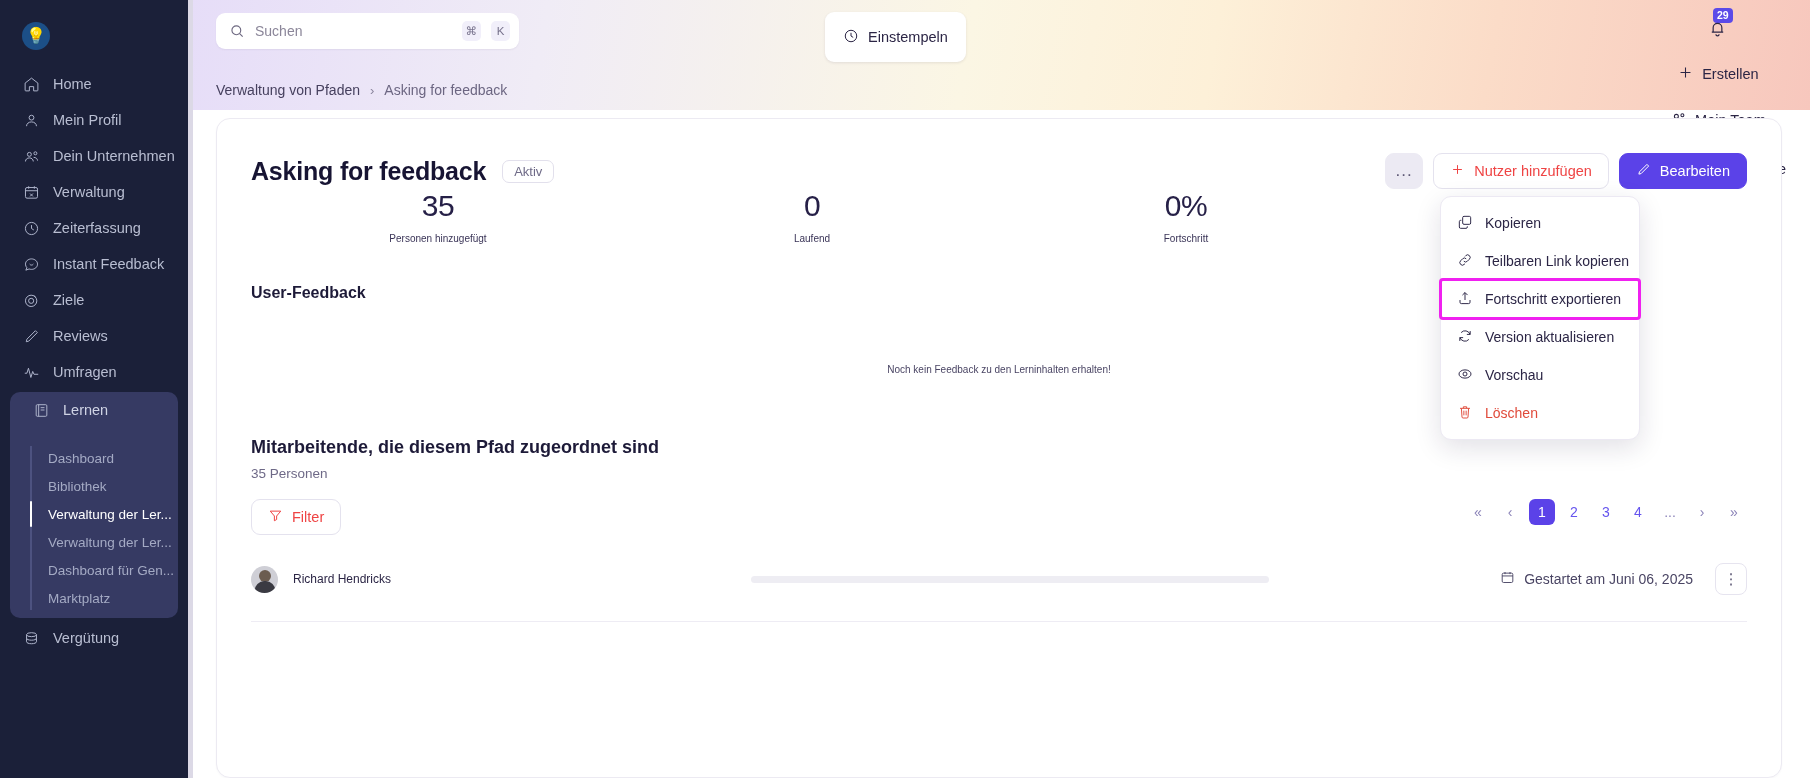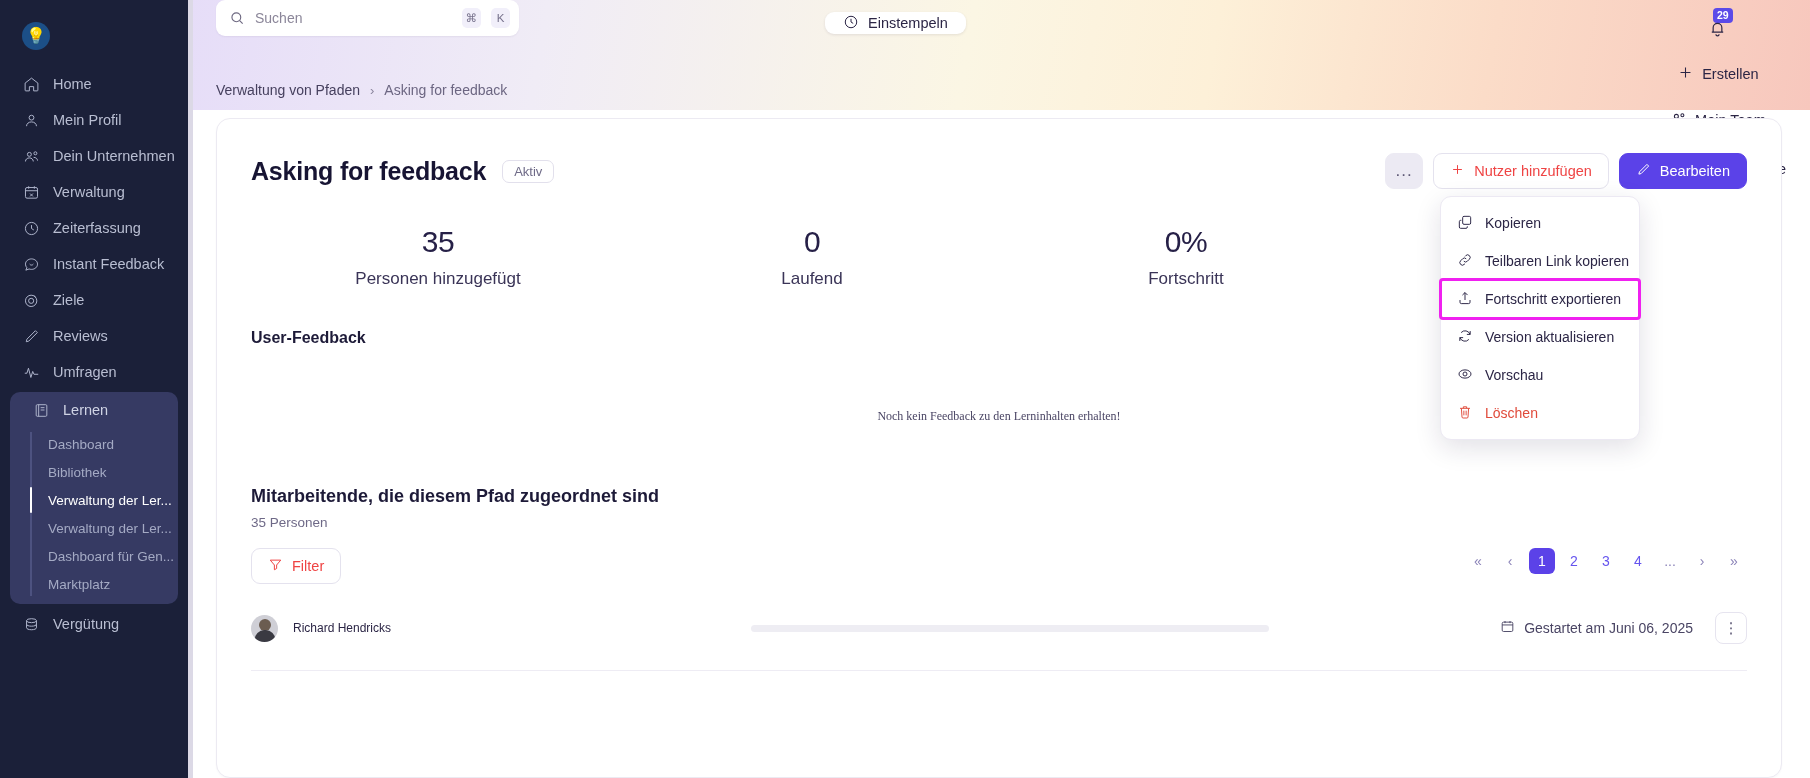--- a/index.html
+++ b/index.html
@@ -38,21 +38,21 @@
     display: flex; align-items: center; justify-content: center;
     color: #aeb4cb;
   }
   .nav-item svg { width: 17px; height: 17px; stroke: currentColor; fill: none; stroke-width: 1.4; }
 
   .nav-group {
     margin: 2px 10px; border-radius: 10px; background: #343croppedc; 
   }
   .nav-group.active { background: #363a63; padding-bottom: 6px; }
   .nav-group.active .nav-item { color: #cfd3e4; }
-  .subnav { position: relative; padding-left: 34px; margin-top: 2px; }
+  .subnav { position: relative; padding-left: 34px; margin-top: 16px; }
   .subnav::before {
     content: ""; position: absolute; left: 20px; top: 2px; bottom: 2px;
     width: 1.5px; background: #4d5280;
   }
   .sub-item {
     height: 28px; display: flex; align-items: center;
     color: #a4aac4; font-size: 13.5px; cursor: pointer;
     white-space: nowrap; position: relative; padding-left: 4px;
   }
   .sub-item.active { color: #ffffff; font-weight: 500; }
@@ -65,41 +65,41 @@
     background: #dcd9e6; cursor: col-resize; z-index: 40;
   }
 
   
   .main { flex: 1; height: 778px; position: relative; overflow: hidden; background: #fff; }
   .topbar {
     height: 110px; position: relative;
     background: linear-gradient(100deg,#e6ddf8 0%, #f0ecf6 22%, #fbf6e4 48%, #fdf0d8 63%, #fbdcc8 80%, #f7c7bd 100%);
     padding: 0 28px;
   }
-  .topbar-inner { display: flex; align-items: flex-start; padding-top: 0; }
+  .topbar-inner { display: flex; align-items: flex-start; padding-top: 13px; }
   .search-box {
     width: 303px; height: 36px; background: #fff; border-radius: 9px;
     display: flex; align-items: center; gap: 10px; padding: 0 9px 0 13px;
     box-shadow: 0 1px 2px rgba(30,20,60,.06);
   }
   .search-box .sicon { color: #6d6880; display: flex; }
   .search-box svg { width: 16px; height: 16px; stroke: currentColor; fill: none; stroke-width: 1.7; }
   .search-input {
     flex: 1; border: 0; outline: 0; font-size: 14px; color: #4b4660;
     font-family: "Liberation Sans", sans-serif; background: transparent;
   }
   .search-input::placeholder { color: #8b8699; }
   .kbd {
     min-width: 19px; height: 20px; border-radius: 5px; background: #f1effa;
     color: #77728c; font-size: 11.5px; display: flex; align-items: center;
     justify-content: center; padding: 0 4px;
   }
   .punch-btn {
     position: absolute; left: 637px; top: 12px;
-    height: 22px; background: #fff; border-radius: 9px;
+    height: 50px; background: #fff; border-radius: 9px;
     display: flex; align-items: center; gap: 9px; padding: 0 18px;
     font-size: 14.5px; color: #2b2545; cursor: pointer;
     box-shadow: 0 1px 3px rgba(30,20,60,.10);
   }
   .punch-btn svg { width: 16px; height: 16px; stroke: currentColor; fill: none; stroke-width: 1.5; }
 
   .top-right {
     position: absolute; right: 24px; top: 14px;
     display: flex; align-items: center; gap: 26px; flex-direction: column;
   }
@@ -151,30 +151,29 @@
     border: 1px solid #e4e2ee; background: #fff; color: #ef4444; white-space: nowrap;
   }
   .btn svg { width: 15px; height: 15px; stroke: currentColor; fill: none; stroke-width: 1.6; }
   .btn-ghost {
     width: 38px; justify-content: center; padding: 0;
     background: #eceaf3; border-color: #eceaf3; color: #5d5875; font-size: 17px;
     letter-spacing: 1px; line-height: 12px;
   }
   .btn-primary { background: #5b42e8; border-color: #5b42e8; color: #fff; }
 
-  .stats { display: flex; margin-top: 36px; }
+  .stats { display: flex; }
   .stat { flex: 1; text-align: center; }
   .stat-value { font-size: 30px; font-weight: 400; color: #262047; letter-spacing: -.5px; }
-  .stat-label { font-size: 17px; color: #3a3457; margin-top: 10px; }
+  .stat-label { font-size: 10px; color: #3a3457; margin-top: 10px; }
 
   .section-title { font-size: 16px; font-weight: 600; color: #1d1a38; margin-top: 40px; }
   .empty-feedback {
-    text-align: center; color: #4a4564; font-size: 12px;
+    text-align: center; color: #4a4564; font-size: 10px;
     padding: 62px 0 50px 0;
-    font-family: Liberation Serif, serif;
   }
 
   .assigned-title { font-size: 18px; font-weight: 700; color: #1d1a38; margin-top: 12px; }
   .assigned-count { font-size: 13.5px; color: #6e6987; margin-top: 8px; }
 
   .filter-row { display: flex; align-items: flex-start; margin-top: 18px; }
   .pagination { margin-left: auto; display: flex; align-items: center; gap: 6px; }
   .pg {
     min-width: 26px; height: 26px; border-radius: 6px;
     display: flex; align-items: center; justify-content: center;

